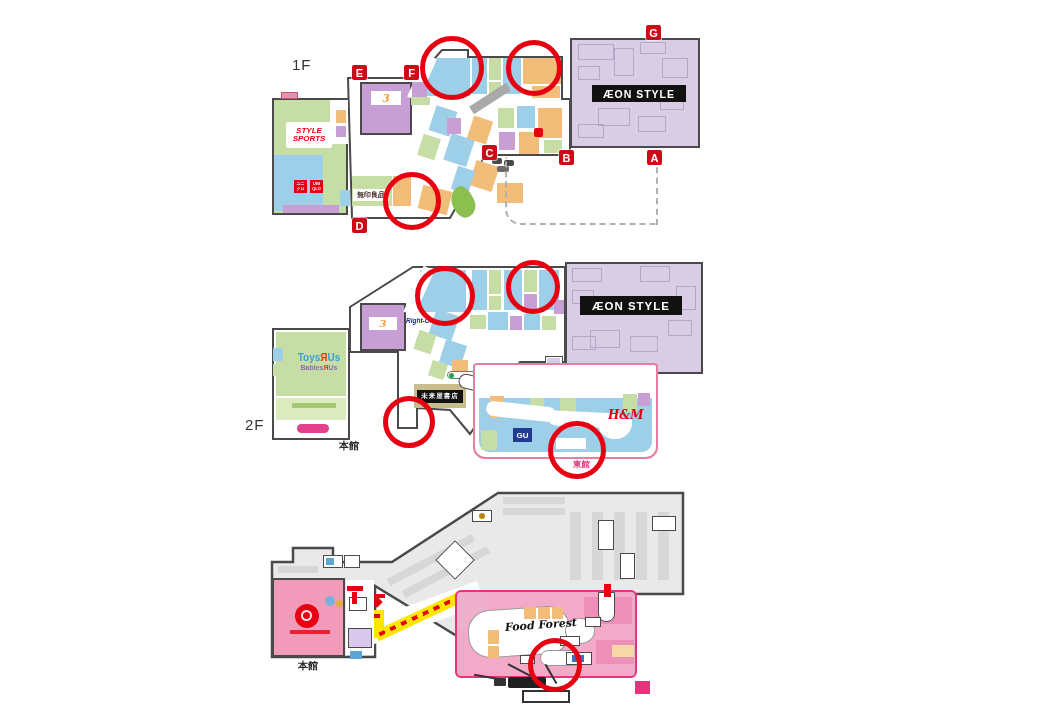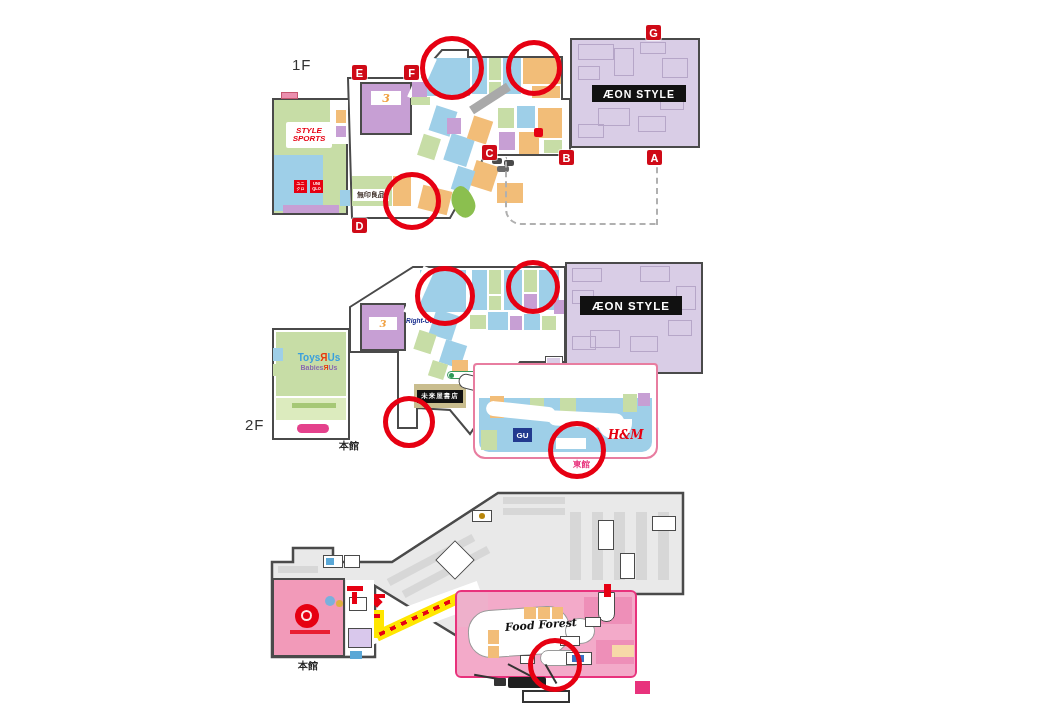--- a/index.html
+++ b/index.html
@@ -254,21 +254,21 @@
     </div>
     <div style="font-size:7px;font-weight:800;">
       <span style="color:#8a6bb0;">Babies</span><span style="color:#e8380d;">Я</span><span style="color:#8a6bb0;">Us</span>
     </div>
   </div>
   <div class="whitebox serif" style="left:369px;top:317px;width:28px;height:13px;font-size:10px;font-style:italic;color:#f0a040;font-weight:700;">3</div>
   <div class="lbl" style="left:406px;top:317px;font-size:6.5px;font-weight:800;font-style:italic;color:#1a2f8f;">Right-On</div>
   <div class="banner" style="left:580px;top:296px;width:102px;height:19px;font-size:11.5px;">ÆON STYLE</div>
   <div class="banner" style="left:417px;top:390px;width:46px;height:13px;font-size:6.5px;letter-spacing:1px;">未来屋書店</div>
   <div class="abs" style="left:513px;top:428px;width:19px;height:14px;background:#223a8f;color:#fff;font-size:8px;font-weight:800;display:flex;align-items:center;justify-content:center;">GU</div>
-  <div class="lbl serif" style="left:608px;top:428px;font-size:12px;font-weight:800;font-style:italic;color:#e50010;">H&amp;M</div>
+  <div class="lbl serif" style="left:608px;top:408px;font-size:12px;font-weight:800;font-style:italic;color:#e50010;">H&amp;M</div>
   <div class="lbl" style="left:339px;top:439px;font-size:10px;font-weight:800;">本館</div>
   <div class="lbl" style="left:573px;top:459px;font-size:8.5px;font-weight:800;color:#e8327c;">東館</div>
 
   <div class="circ" style="left:415px;top:266px;width:60px;height:60px;"></div>
   <div class="circ" style="left:506px;top:260px;width:54px;height:54px;"></div>
   <div class="circ" style="left:383px;top:396px;width:52px;height:52px;"></div>
   <div class="circ" style="left:548px;top:421px;width:58px;height:58px;"></div>
 
   <div class="lbl serif" style="left:505px;top:618px;width:84px;font-size:11px;font-weight:800;font-style:italic;transform:rotate(-4deg);color:#111;">Food Forest</div>
   <div class="lbl" style="left:298px;top:659px;font-size:10px;font-weight:800;">本館</div>

